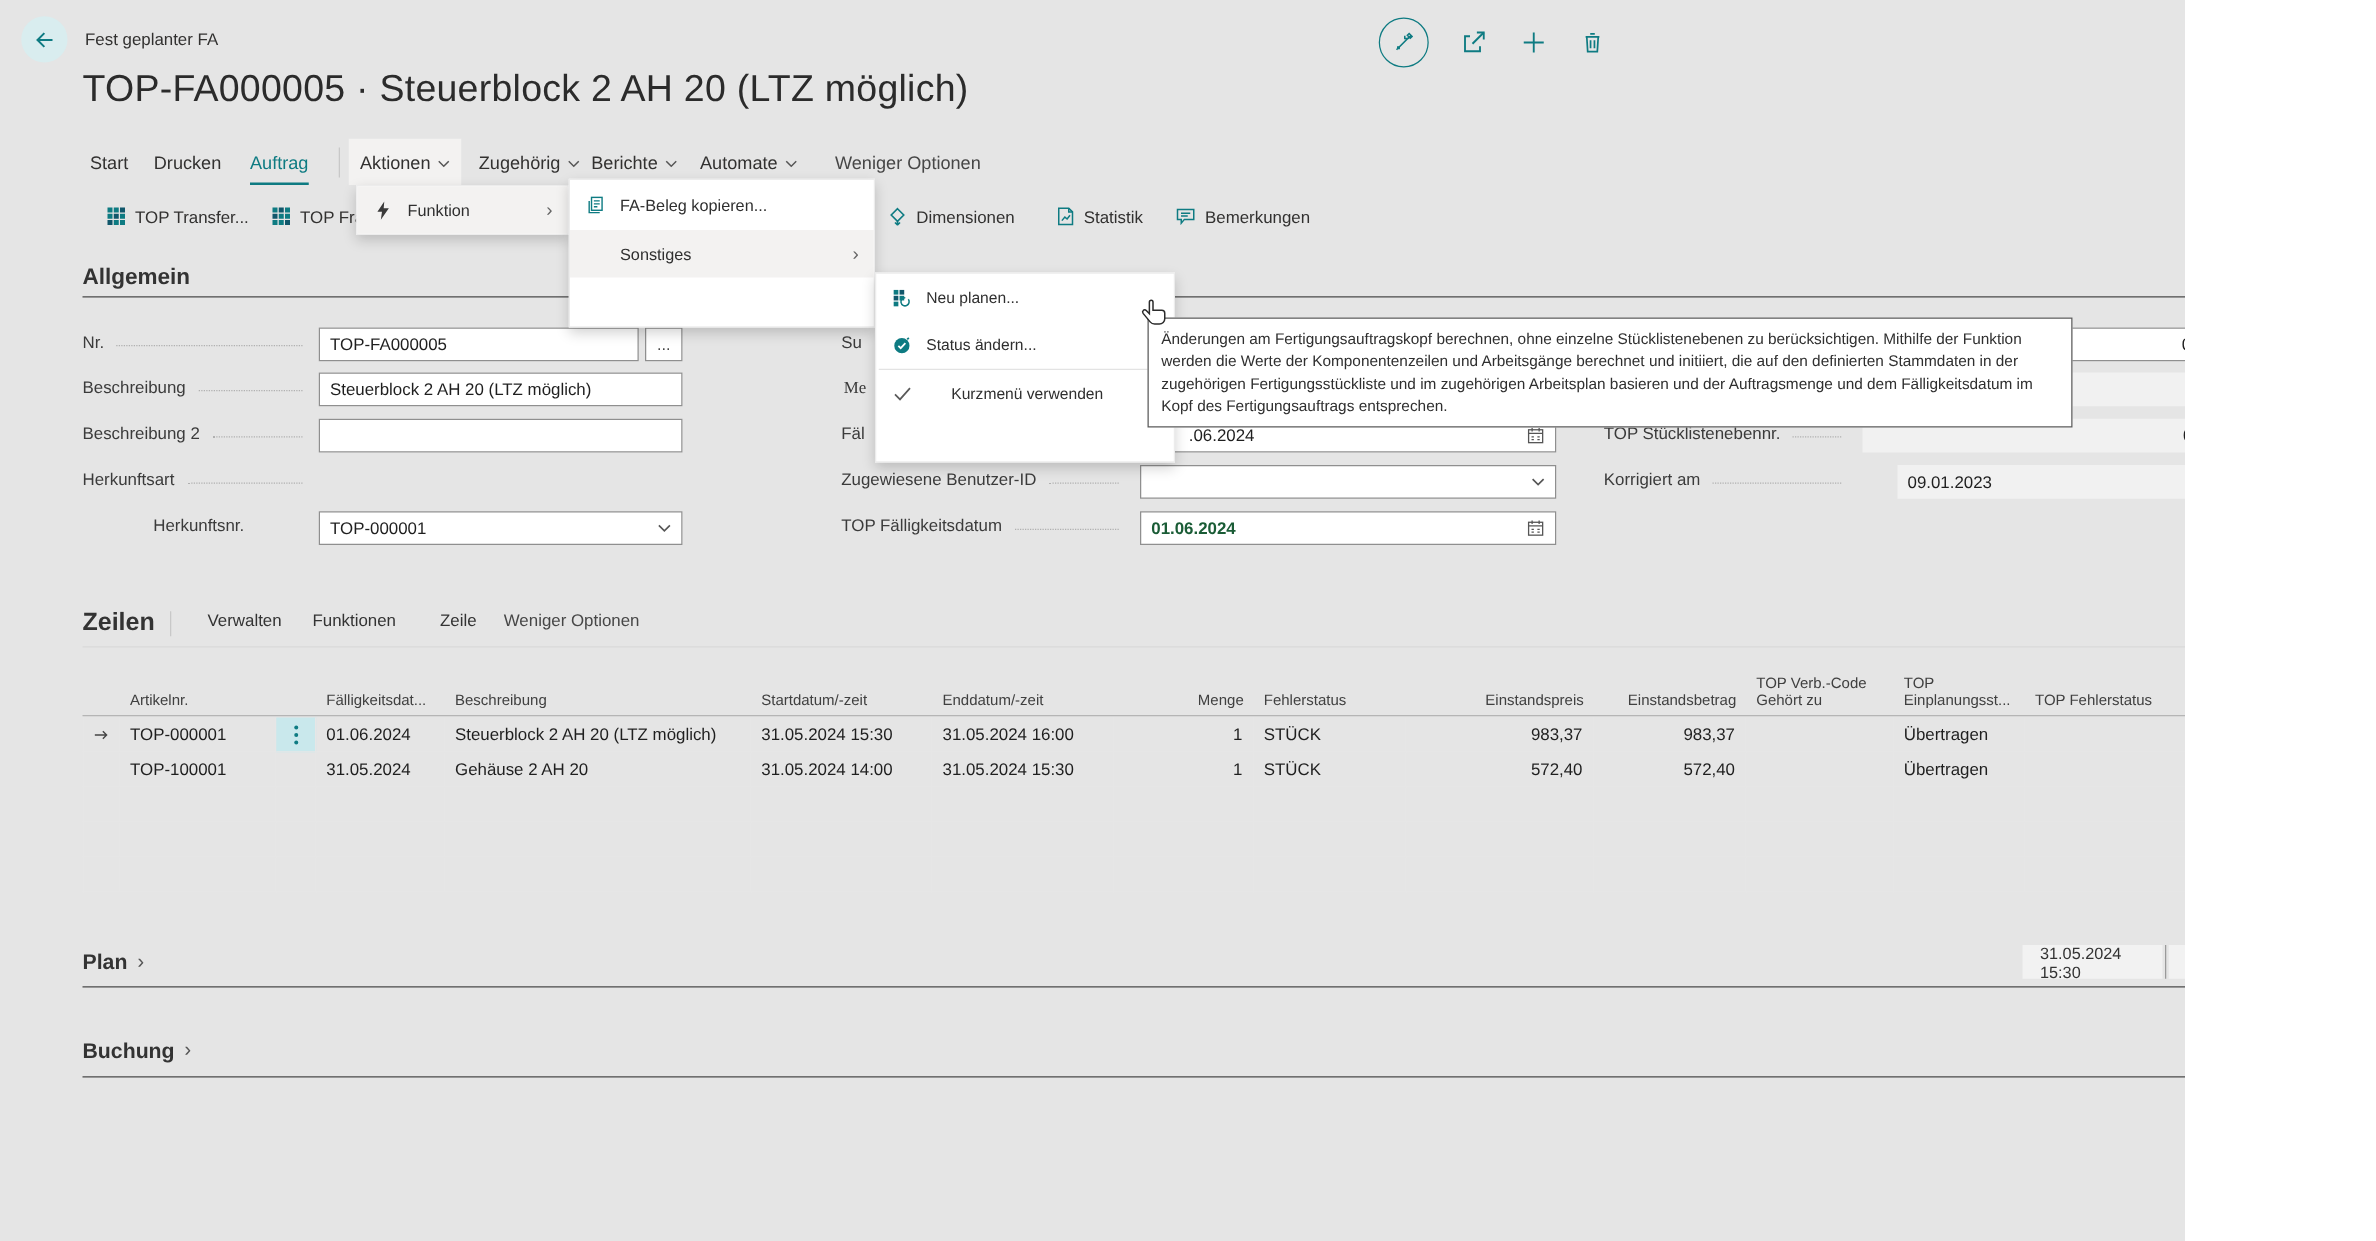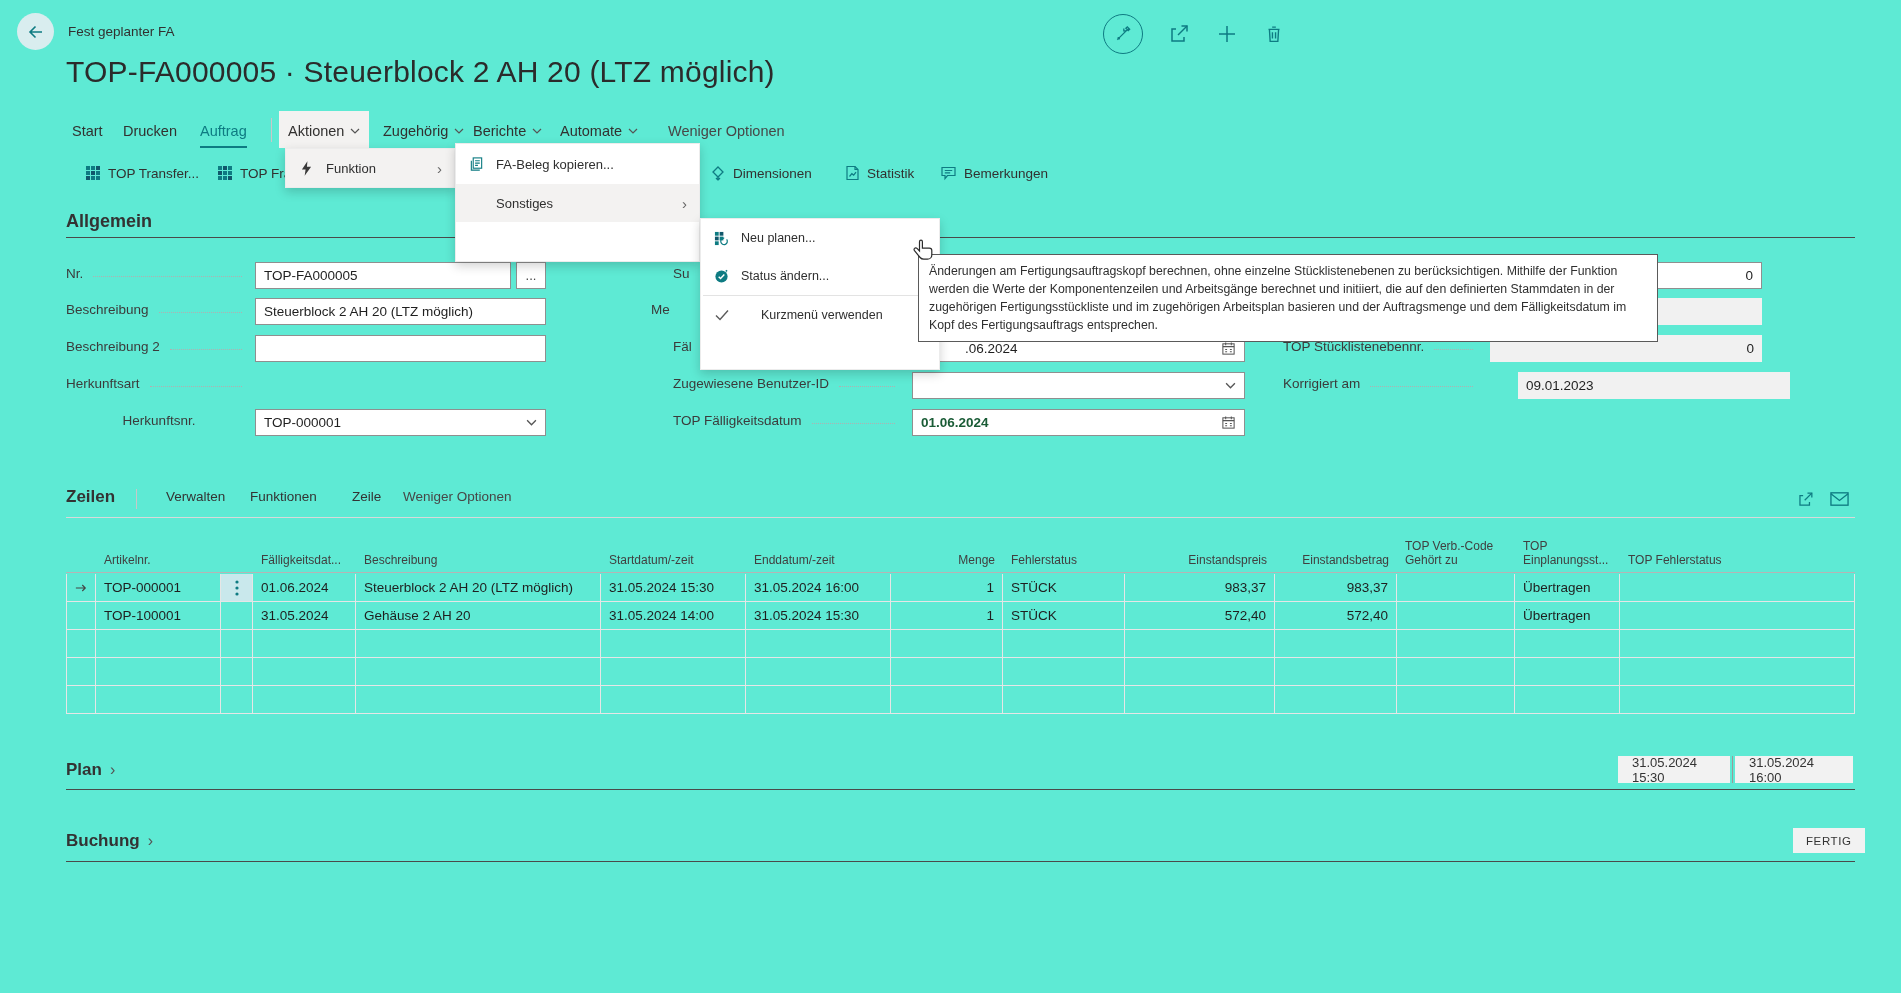--- a/index.html
+++ b/index.html
@@ -1,18 +1,18 @@
 <!DOCTYPE html>
 <html><head>
 <meta charset="utf-8">
 <style>
   * { margin:0; padding:0; box-sizing:border-box; }
   html,body { background:#fff; }
   body { font-family:"Liberation Sans","DejaVu Sans",sans-serif; color:#323130; }
-  .page { position:relative; width:1901px; height:993px; background:#5eead4; overflow:hidden; }
+  .page { position:relative; width:1748px; height:993px; background:#e5e5e5; overflow:hidden; }
   .abs { position:absolute; }
   svg { display:block; }
 
   
   .back-circle { left:17px; top:13px; width:37px; height:37px; border-radius:50%;
     background:#d9edef; display:flex; align-items:center; justify-content:center; cursor:pointer; }
   .breadcrumb { left:68px; top:24px; font-size:13.5px; color:#323130; }
   .page-title { left:66px; top:55px; font-size:30px; font-weight:300; color:#2b2b2b; letter-spacing:.2px; }
   .hdr-actions { top:14px; left:1103px; display:flex; align-items:center; gap:24px; }
   .icon-btn { cursor:pointer; display:flex; align-items:center; justify-content:center; }
@@ -292,24 +292,24 @@
     <span>TOP-000001</span>
       <span class="grow"></span>
     <span>
         <svg width="11" height="7" viewBox="0 0 10 6" fill="none" stroke="#555" stroke-width="1.2">
           <path d="M1 1 l4 4 4-4"></path>
         </svg>
       </span>
   </div>
 
   <div class="abs flabel" style="left:673px; top:266px;">Su</div>
-  <div class="abs flabel" style="left:651px; top:302px;">Me</div>
+  <div class="abs flabel" style="left:675px; top:302px;font-family:Liberation Serif, serif;">Me</div>
   <div class="abs flabel" style="left:673px; top:339px;">Fäl</div>
   <div class="field" style="left:912px; top:335px; width:333px;">
-    <span style="margin-left:44px;">.06.2024</span>
+    <span style="margin-left:30px;">.06.2024</span>
       <span class="grow"></span>
     <span>
       <svg width="15" height="15" viewBox="0 0 16 16" fill="none" stroke="#555" stroke-width="1.1">
         <rect x="2" y="3" width="12" height="11"></rect>
           <path d="M2 6 h12 M5 1.5 v3 M11 1.5 v3 M4.5 9 h2 M9.5 9 h2 M4.5 11.5 h2 M9.5 11.5 h2"></path>
       </svg>
     </span>
   </div>
 
   <div class="frow" style="left:673px; top:376px; width:232px;">
@@ -433,21 +433,21 @@
 
   <div class="abs tooltip">Änderungen am Fertigungsauftragskopf berechnen, ohne einzelne Stücklistenebenen zu berücksichtigen. Mithilfe der Funktion werden die Werte der Komponentenzeilen und Arbeitsgänge berechnet und initiiert, die auf den definierten Stammdaten in der zugehörigen Fertigungsstückliste und im zugehörigen Arbeitsplan basieren und der Auftragsmenge und dem Fälligkeitsdatum im Kopf des Fertigungsauftrags entsprechen.</div>
 
   <div class="abs" style="left:912px; top:238px; z-index:40;">
     <svg width="24" height="26" viewBox="0 0 24 26">
       <path d="M9 2.2 c-.9 0-1.5.7-1.5 1.5 V13 L5 10.4 c-.7-.7-1.8-.7-2.4 0 -.6.6-.6 1.6-.1 2.3 l5.6 6.8 c.9 1.1 2.2 1.7 3.6 1.7 h3.8 c2.4 0 4.3-1.9 4.3-4.3 v-4.4 c0-1.3-1.1-2.4-2.4-2.4 h-7 V3.7 c0-.8-.6-1.5-1.4-1.5 z" fill="#ffffff" stroke="#2b2b2b" stroke-width="1.2"></path>
     </svg>
   </div>
 
   <div class="title-row" style="left:66px; top:487px;">
-    <span class="section-title" style="font-size:17px;">Zeilen</span>
+    <span class="section-title" style="font-size:20px;">Zeilen</span>
   </div>
   <div class="abs" style="left:136px; top:489px; width:1px; height:20px; background:#c8c8c8;"></div>
   <div class="lines-menu-item" style="left:166px;">Verwalten</div>
   <div class="lines-menu-item" style="left:250px;">Funktionen</div>
   <div class="lines-menu-item" style="left:352px;">Zeile</div>
   <div class="lines-menu-item" style="left:403px; color:#474747;">Weniger Optionen</div>
 
   <div class="abs icon-btn" style="left:1796px; top:490px;">
     <span>
       <svg width="19" height="19" viewBox="0 0 24 24" fill="none" stroke="#0e7b82" stroke-width="1.6">

